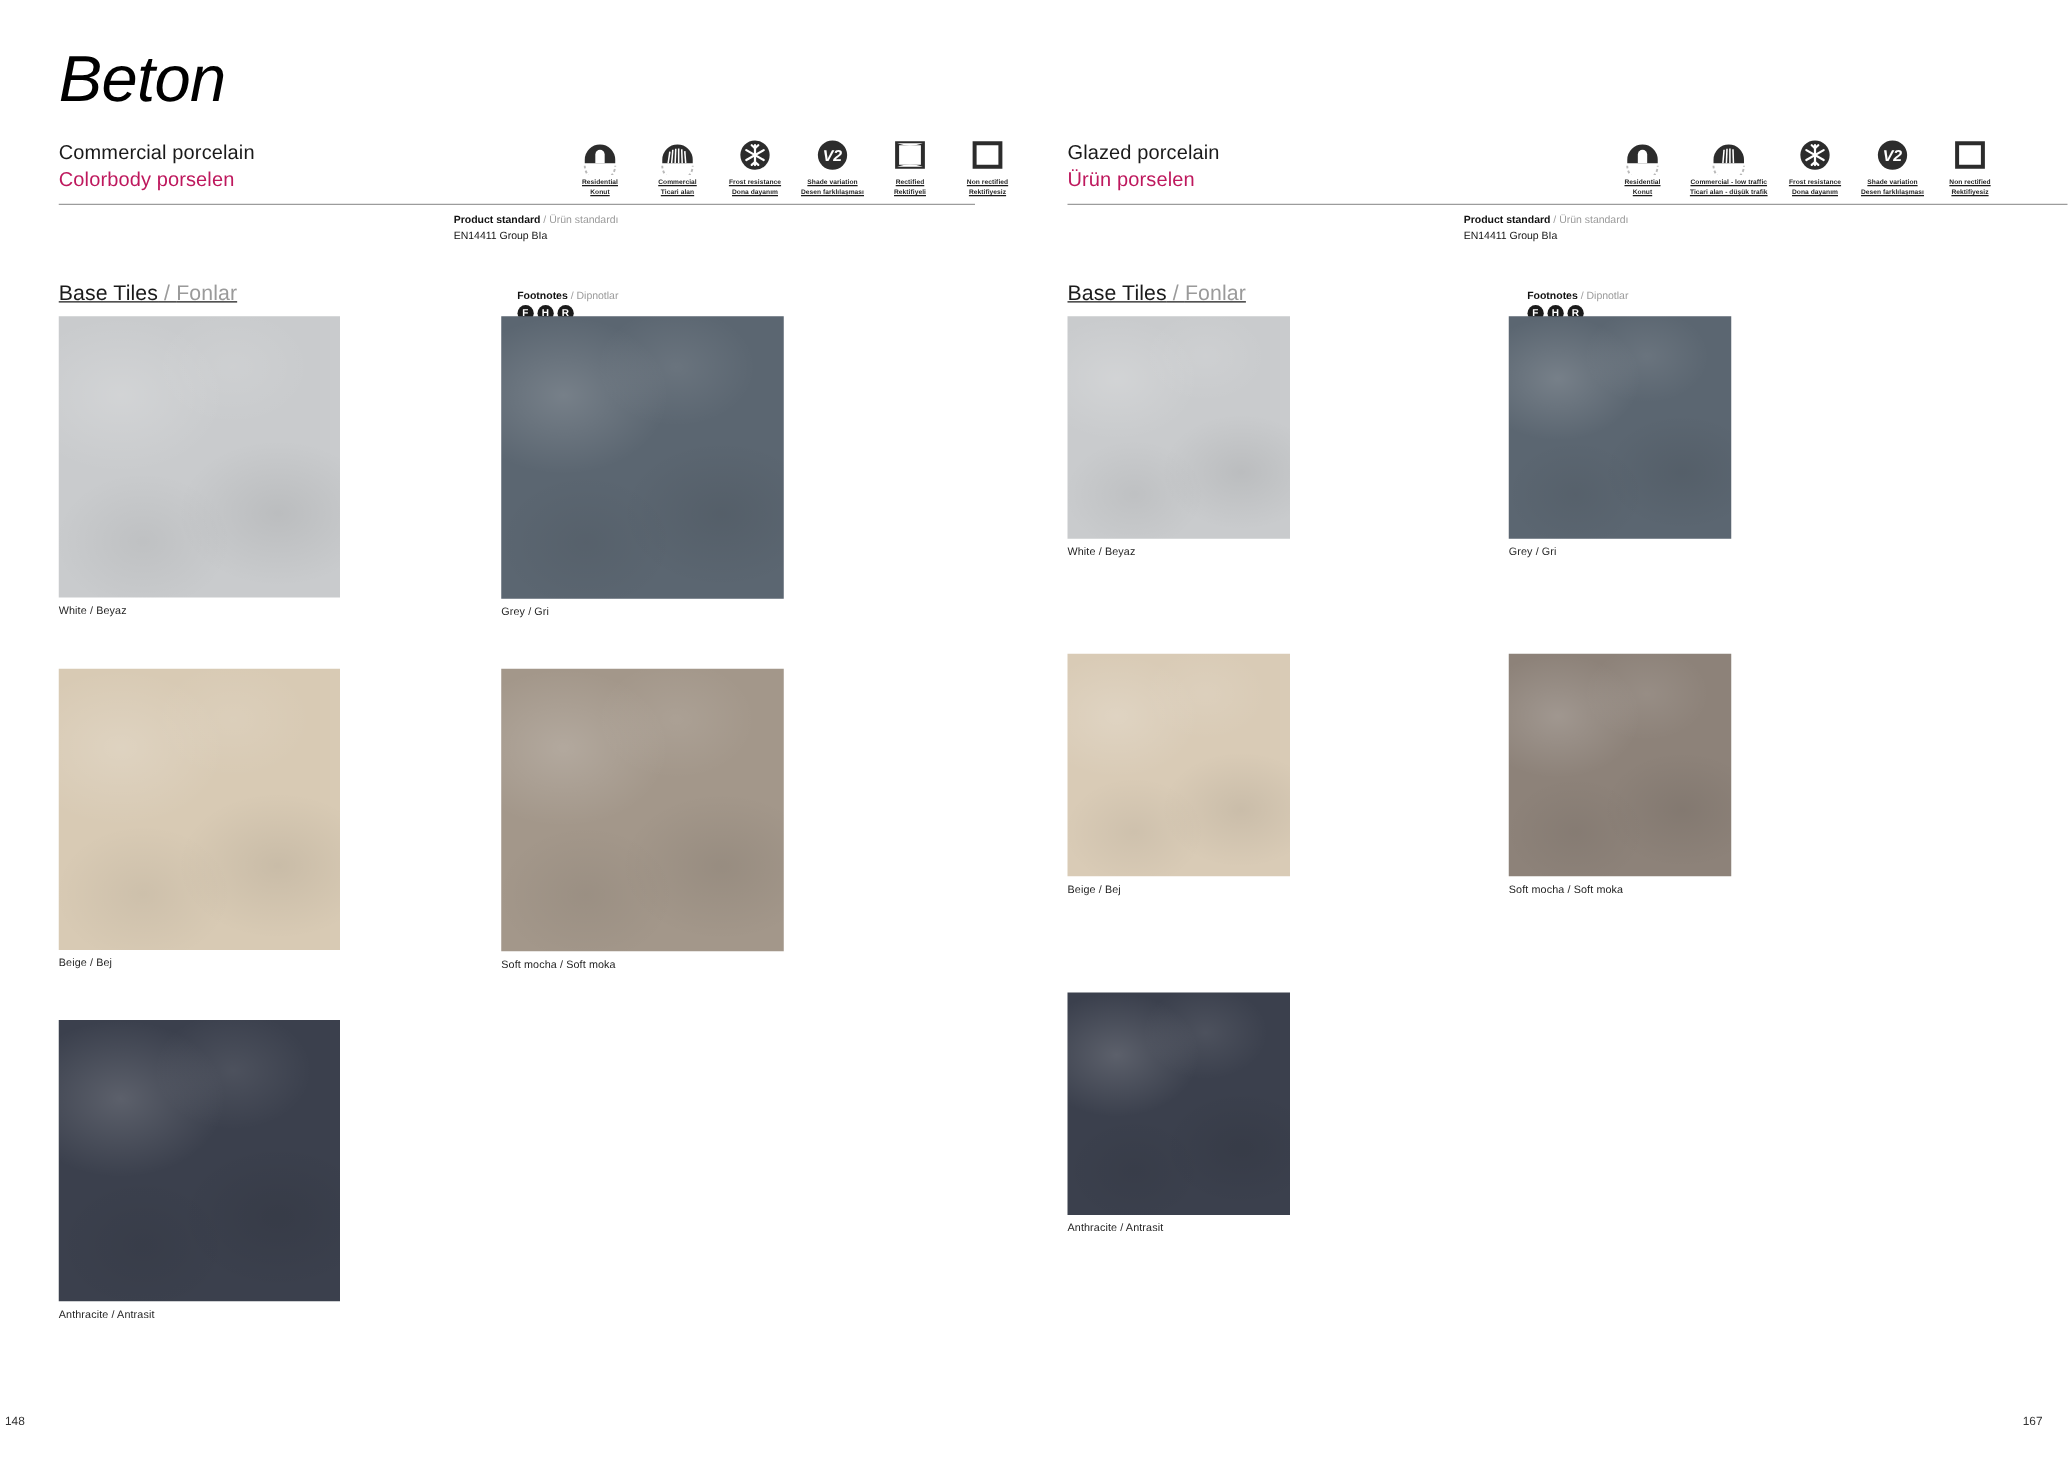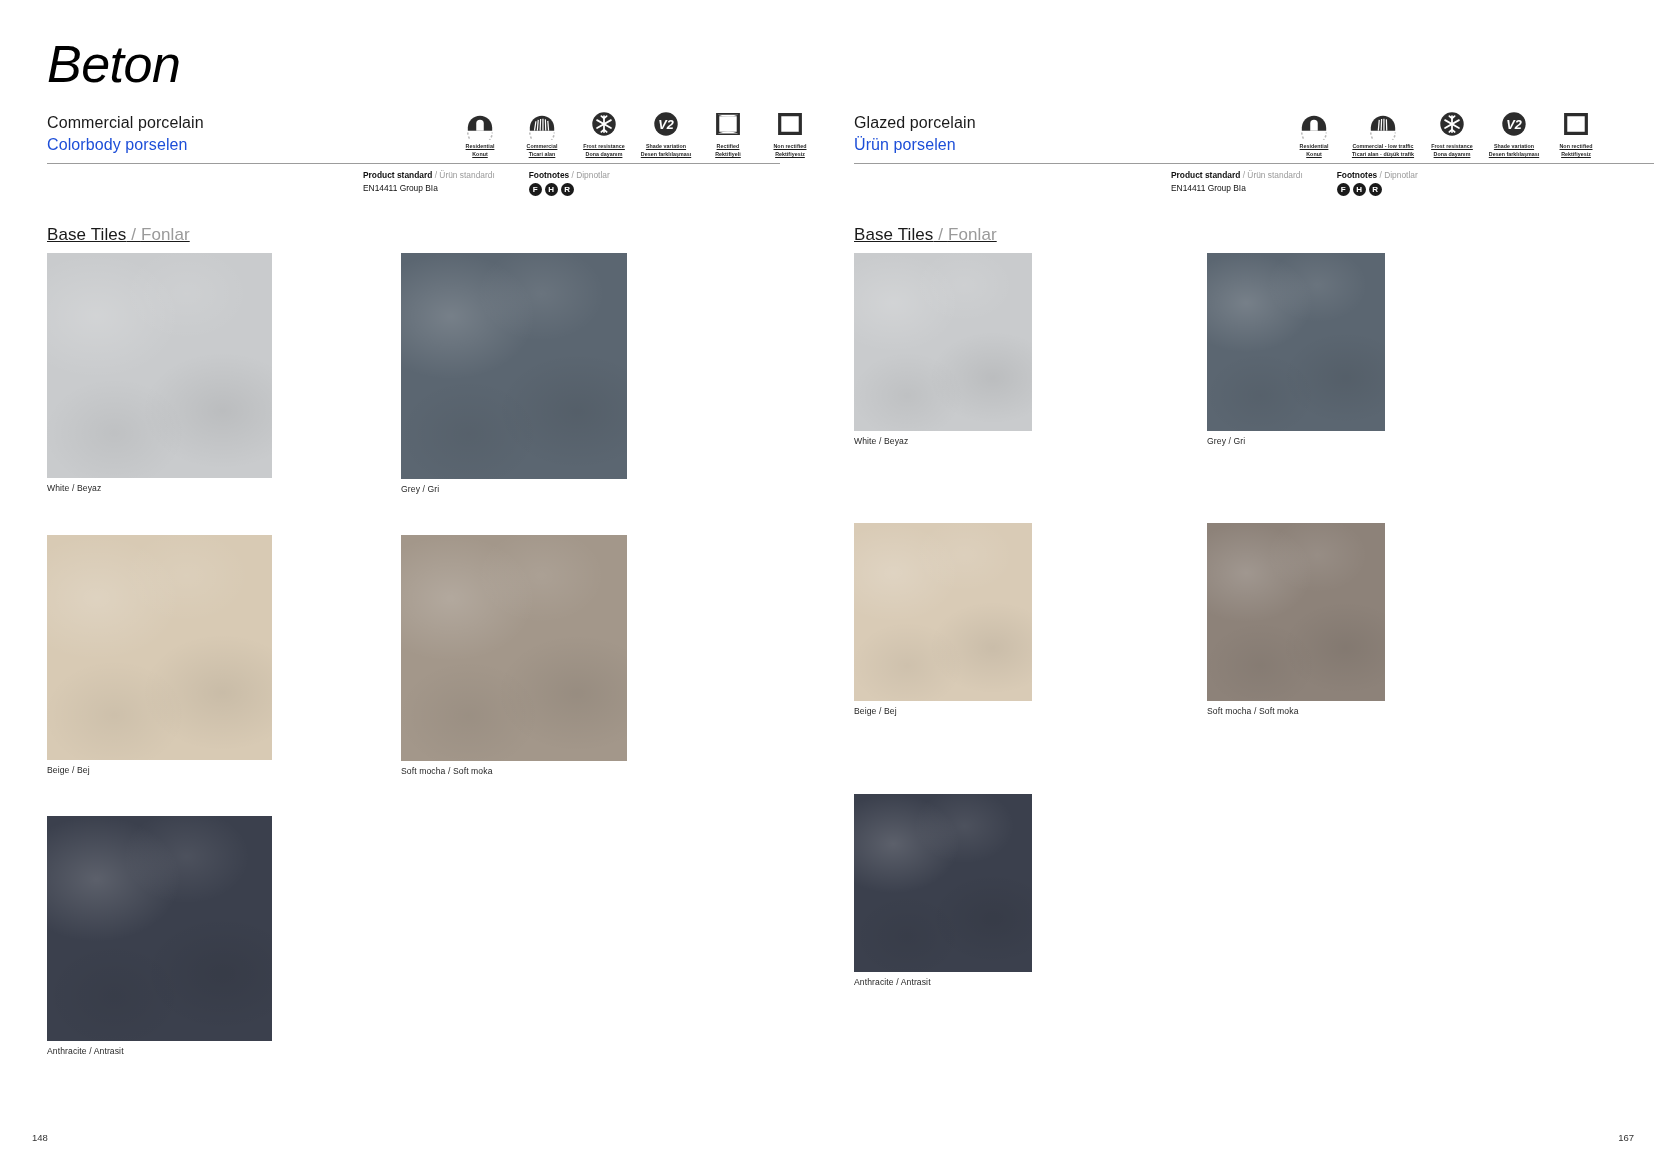--- a/index.html
+++ b/index.html
@@ -19,32 +19,32 @@
   .book-title {
     position:absolute; left:47px; top:38px;
     font-size:52px; font-weight:300; letter-spacing:-0.5px;
     color:#000; line-height:1;font-style:italic;
   }
 
   
   .sec-head { position:absolute; display:flex; align-items:flex-start; }
   .sec-head .names { line-height:1.35; }
   .name-en { font-size:16px; font-weight:400; color:#1a1a1a; letter-spacing:0.1px; }
-  .name-tr { font-size:16px; font-weight:400; color:#1d4ed8; letter-spacing:0.1px; }
+  .name-tr { font-size:16px; font-weight:400; color:#be185d; letter-spacing:0.1px; }
 
   .icon-row { display:flex; align-items:flex-end; gap:6px;text-decoration:underline; }
   .icon-cell { width:56px; text-align:center; }
   .icon-glyph { width:30px; height:30px; margin:0 auto 3px; display:block; }
   .icon-cap { font-size:5.3px; font-weight:700; line-height:1.45; color:#1f1f1f; letter-spacing:0.05px; }
   .icon-cap .tr { display:block; }
 
   .rule { position:absolute; height:1px; background:#9c9c9c; }
 
   
-  .std-block { position:absolute; display:flex; gap:34px; align-items:flex-start; }
+  .std-block { position:absolute; display:flex; gap:34px; align-items:flex-end;flex-direction:column; }
   .std-title { font-size:8.4px; font-weight:700; color:#111; line-height:1.6; }
   .std-title .sl { color:#9a9a9a; font-weight:400; }
   .std-val { font-size:8.4px; font-weight:400; color:#111; line-height:1.6; }
   .fn-title { font-size:8.4px; font-weight:700; color:#111; line-height:1.6; }
   .fn-title .sl { color:#9a9a9a; font-weight:400; }
   .fn-badges { display:flex; gap:3px; margin-top:1px; }
   .fn-badge {
     width:13px; height:13px; border-radius:50%;
     background:#1a1a1a; color:#fff;
     font-size:8px; font-weight:700;
@@ -71,21 +71,21 @@
     mix-blend-mode:normal;
   }
   .swatch .cap {
     position:absolute; left:0; top:100%;
     margin-top:5px; white-space:nowrap;
     font-size:8.6px; font-weight:400; color:#1f1f1f; letter-spacing:0.1px;
   }
 
   
   .pageno { position:absolute; bottom:27px; font-size:9.5px; color:#333; }
-  .pageno-l { left:32px; }
+  .pageno-l { left:4px; }
   .pageno-r { right:20px; }
 </style>
 </head>
 <body>
 
 <div class="spread">
 
   <div class="page page-left">
 
     <div class="book-title">Beton</div>

